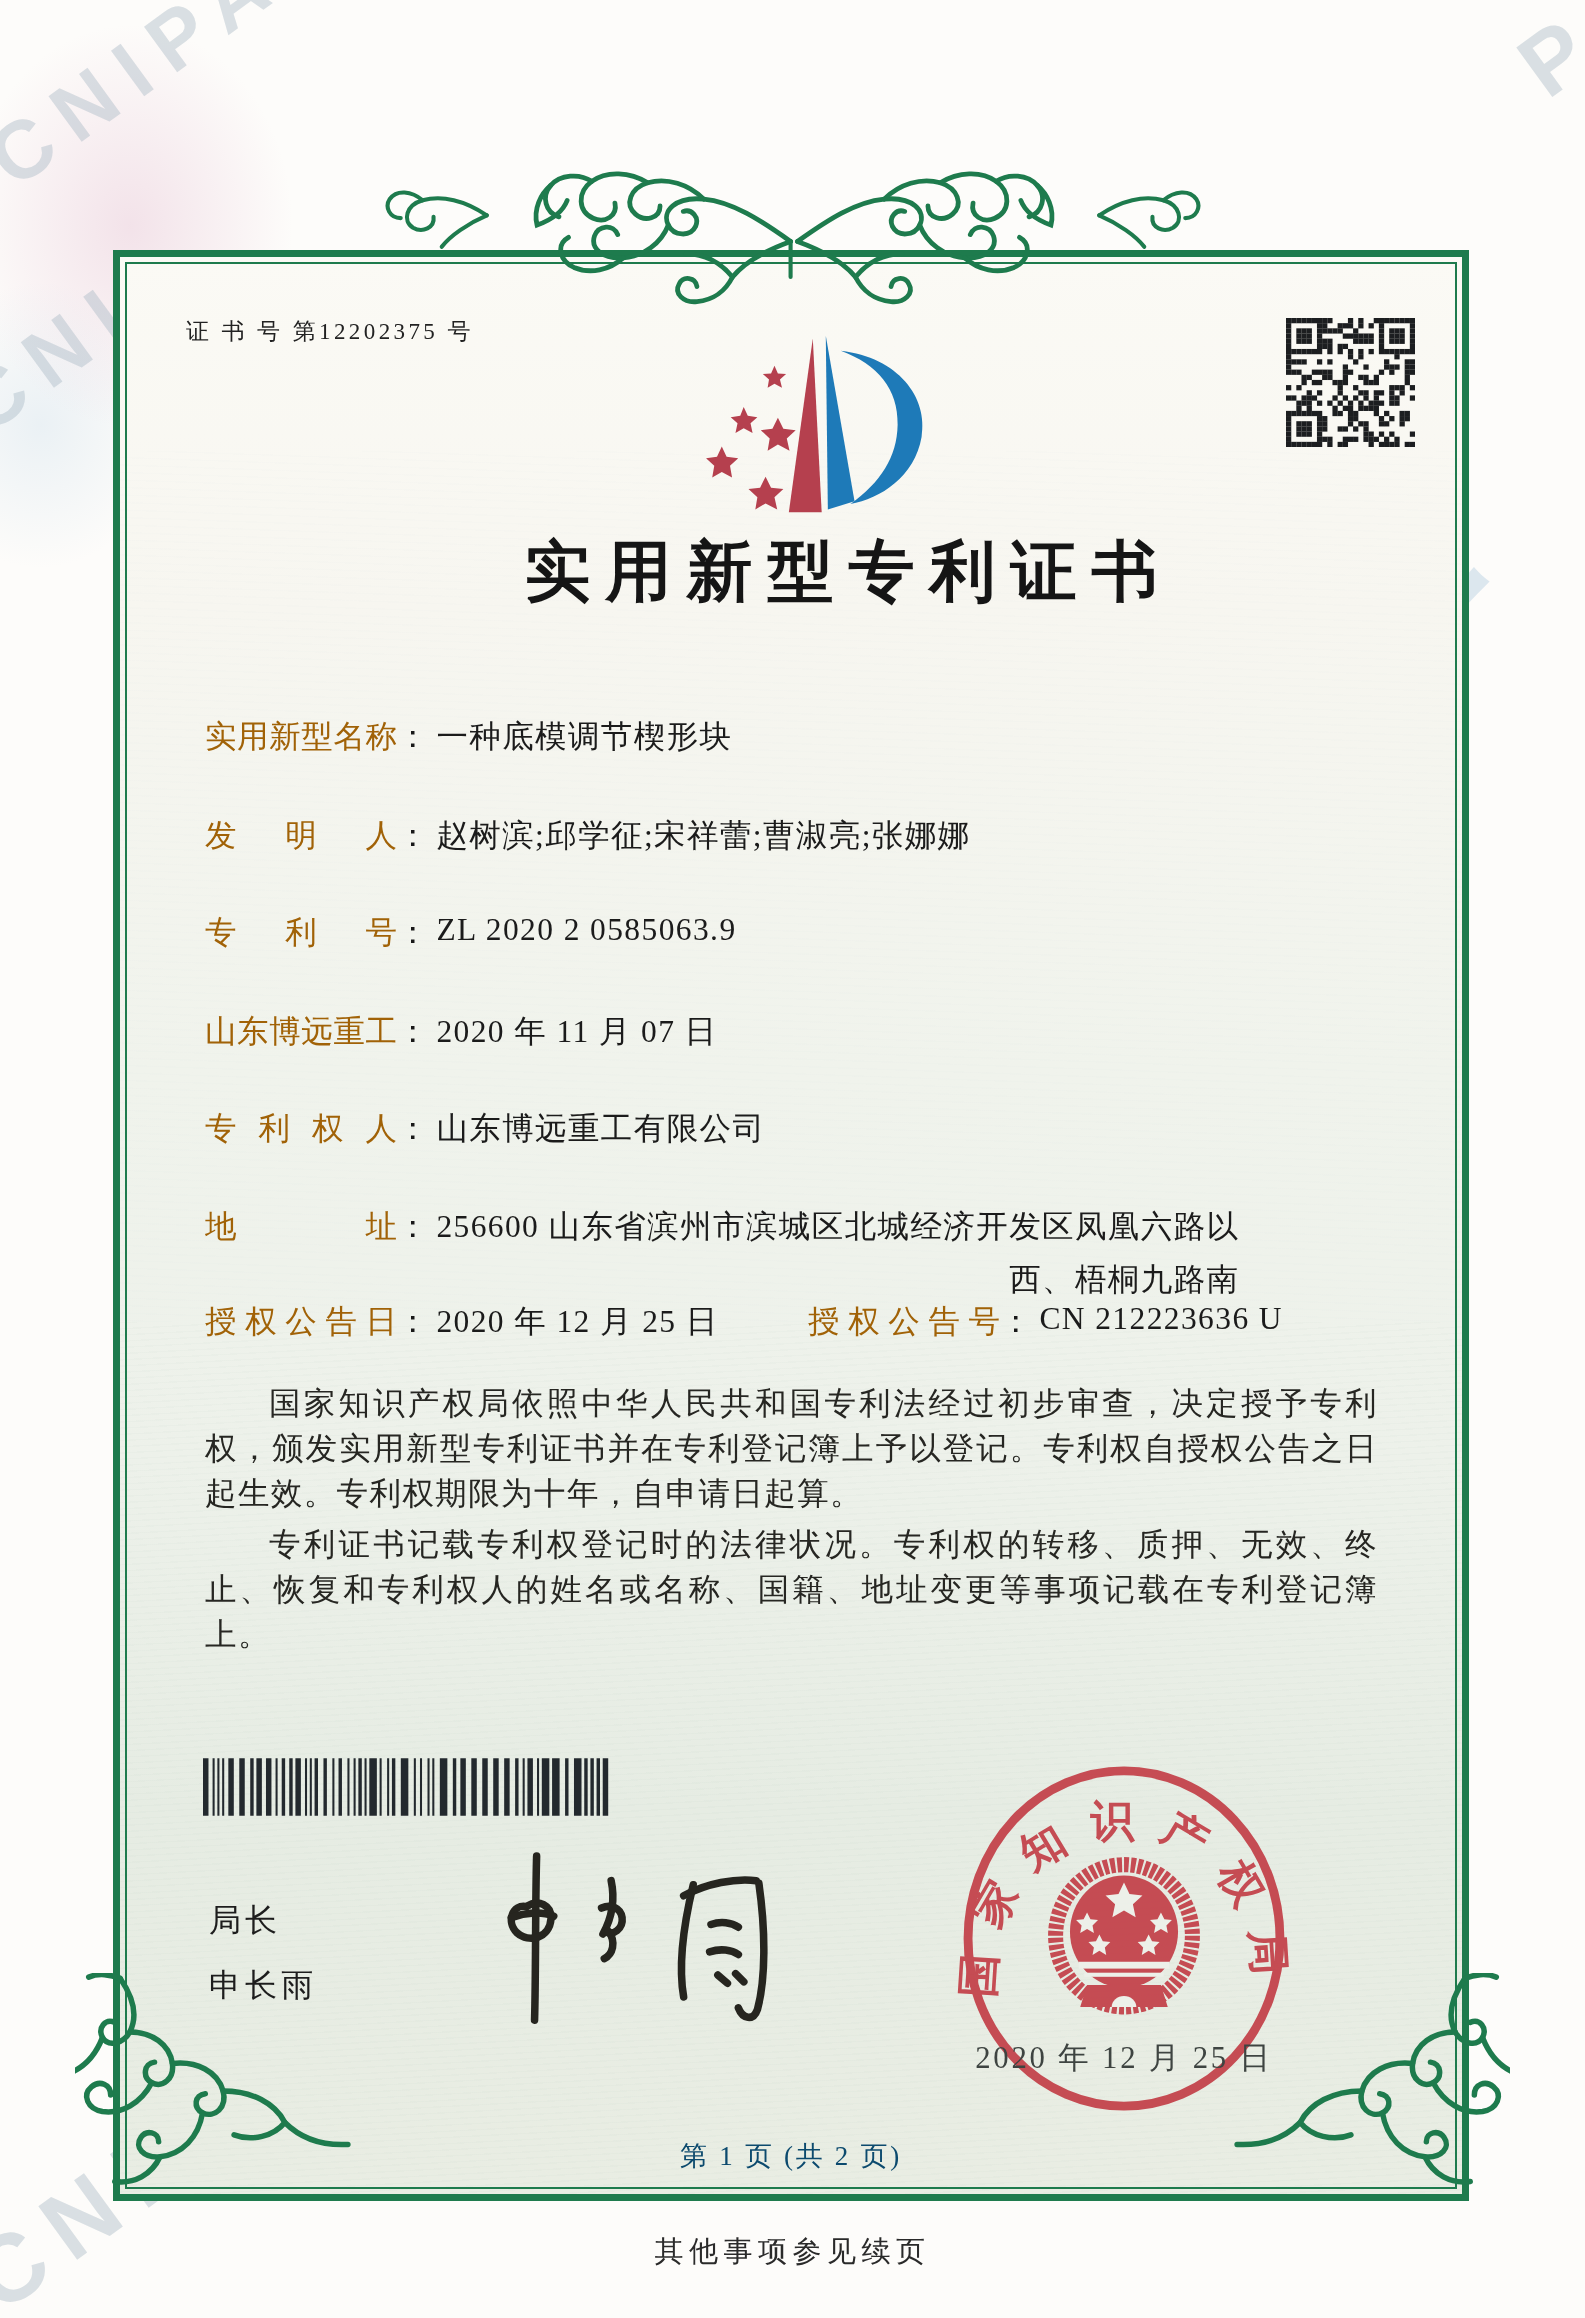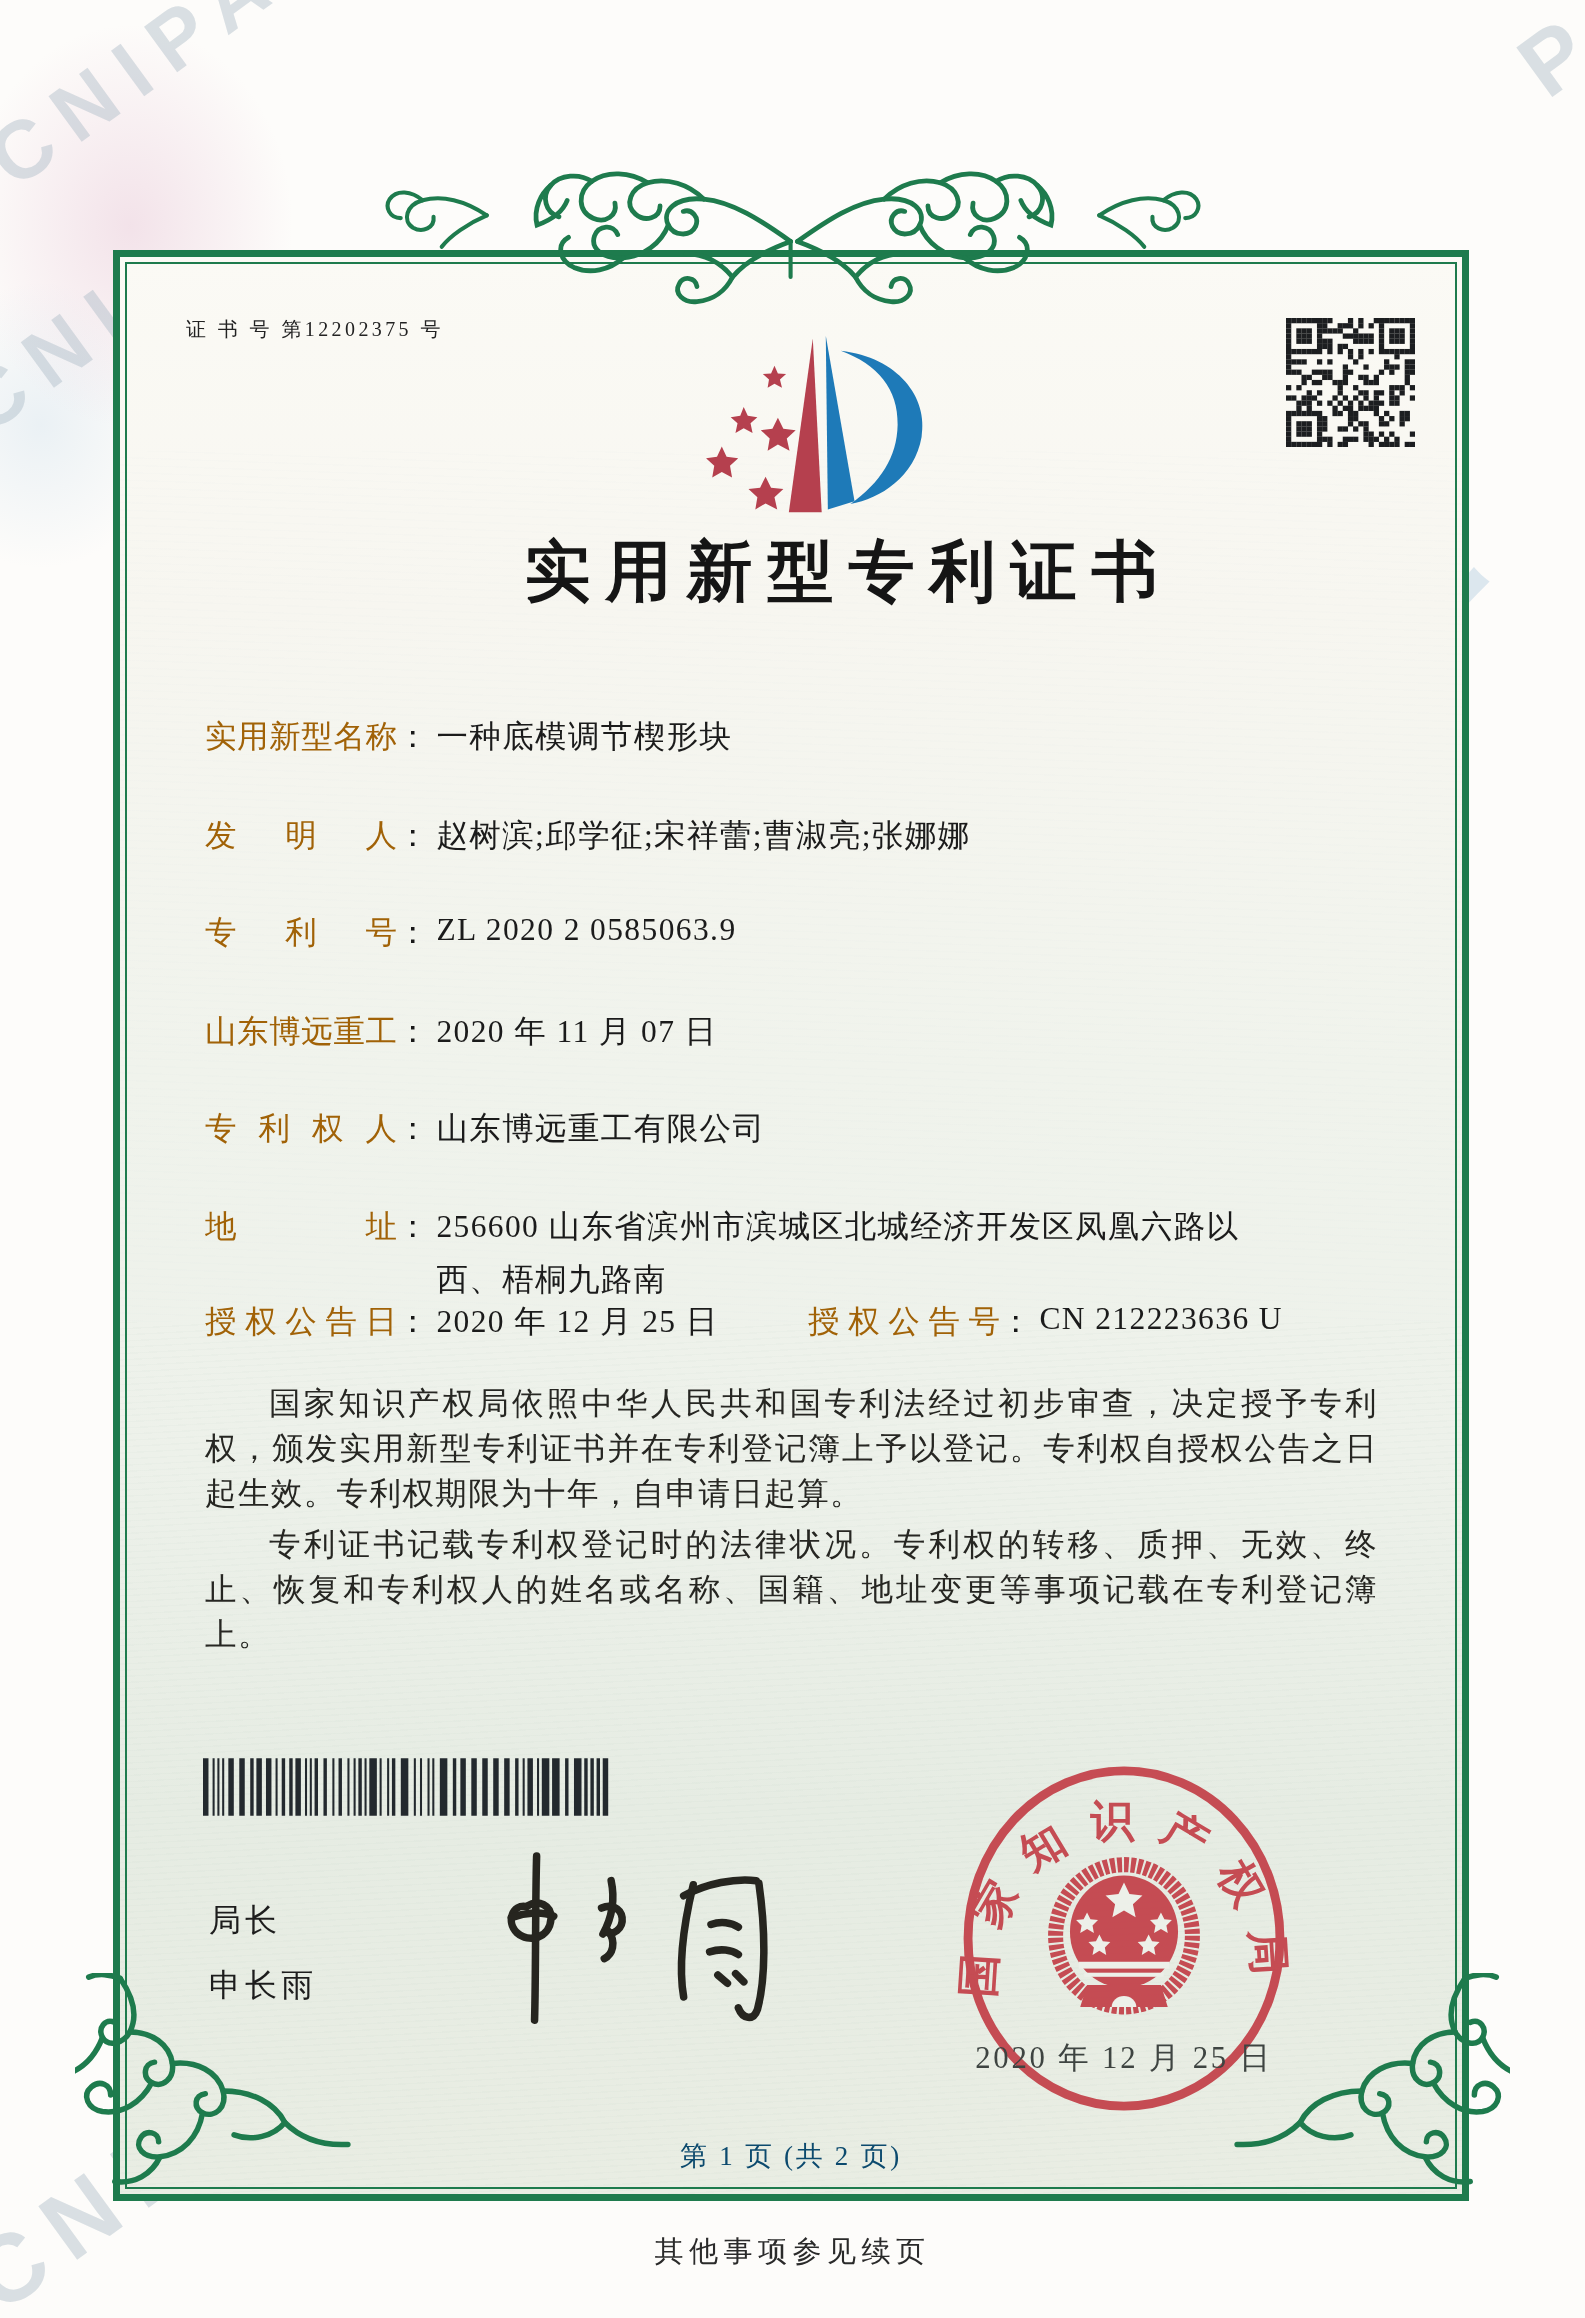--- a/index.html
+++ b/index.html
@@ -26,28 +26,28 @@
   .frame-inner{position:absolute;left:4.8px;top:4.8px;right:4.8px;bottom:4.8px;border:2.7px solid #1e7b4d;}
   .weave{position:absolute;left:0;top:55%;width:100%;height:45%;pointer-events:none;opacity:.5;
     background:repeating-linear-gradient(177deg, rgba(130,165,150,.07) 0 1.4px, rgba(255,255,255,0) 1.4px 6.2px);}
   .weave2{position:absolute;left:0;top:10%;width:100%;height:45%;pointer-events:none;opacity:.35;
     background:repeating-linear-gradient(182deg, rgba(140,170,190,.05) 0 1.4px, rgba(255,255,255,0) 1.4px 7.5px);}
 
   .orn{position:absolute;pointer-events:none;}
 
   
   .abs{position:absolute;}
-  .cert-no{font-size:20px;letter-spacing:3.4px;color:#222;text-align:right;}
+  .cert-no{font-size:23px;letter-spacing:3.4px;color:#222;text-align:right;}
   .title{left:113px;top:527px;width:1471px;text-align:center;
     font-size:66px;font-weight:bold;letter-spacing:15px;color:#151515;}
   .frow{left:205px;font-size:31.5px;color:#181818;}
   .flabel{display:inline-block;width:192px;text-align:justify;text-align-last:justify;vertical-align:top;color:#a16207;}
   .fcolon{display:inline-block;vertical-align:top;}
   .fvalue{display:inline-block;vertical-align:top;letter-spacing:1.4px;color:#1b1b1b;max-width:911px;}
-  .addr2{display:block;margin-top:11px;}
+  .addr2{display:block;margin-top:11px;text-align:right;}
   .body-par{left:205px;width:1173px;font-size:31.5px;line-height:45px;letter-spacing:1.4px;
     text-align:justify;text-indent:64px;color:#262622;}
   .sign-label{font-size:32px;letter-spacing:4.1px;color:#1d1d1d;}
   .pageno{left:113px;top:2138px;width:1356px;text-align:center;font-size:27px;letter-spacing:2.7px;color:#0c4a6e;}
   .footnote{left:0;top:2232px;width:1585px;text-align:center;font-size:29px;letter-spacing:5.5px;color:#2a2a2a;}
 </style>
 </head>
 <body>
 
 <div class="page">

